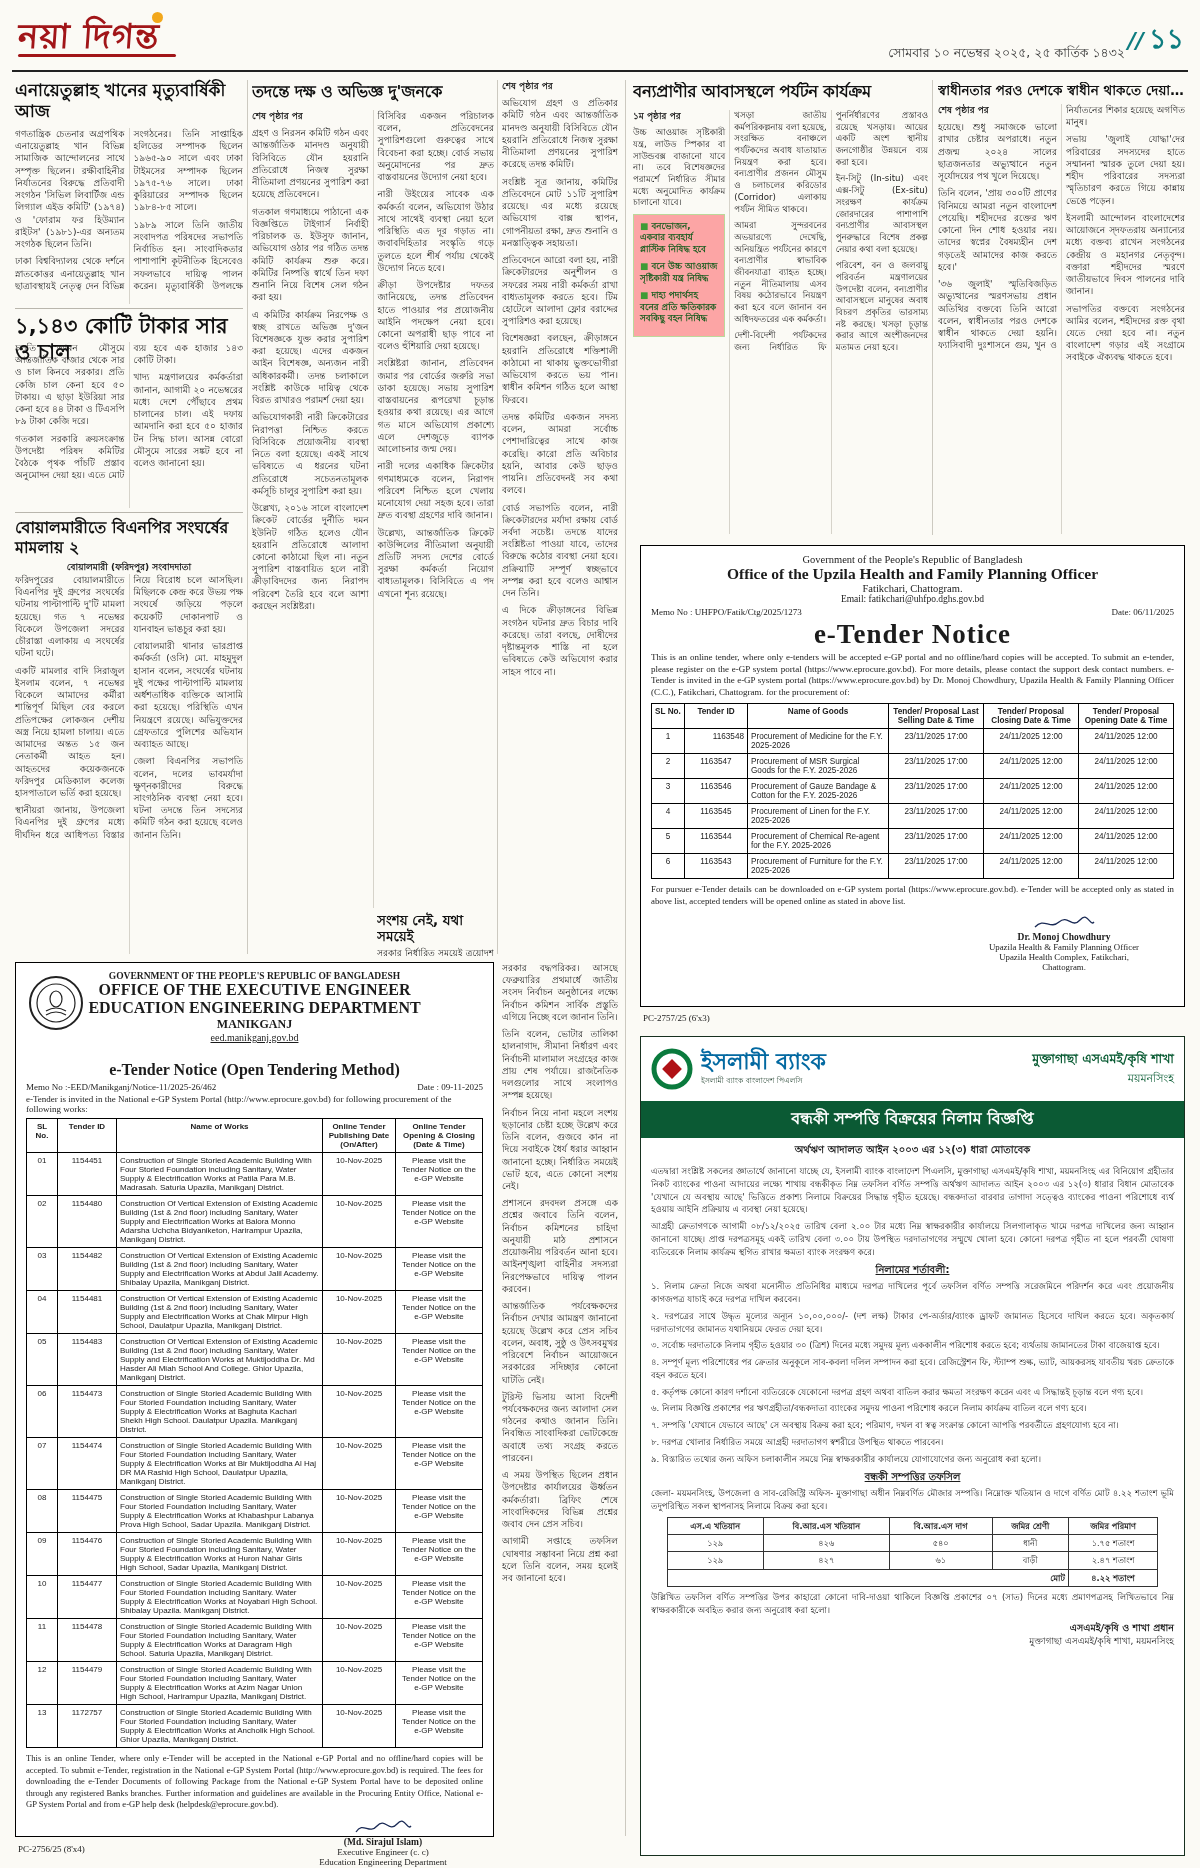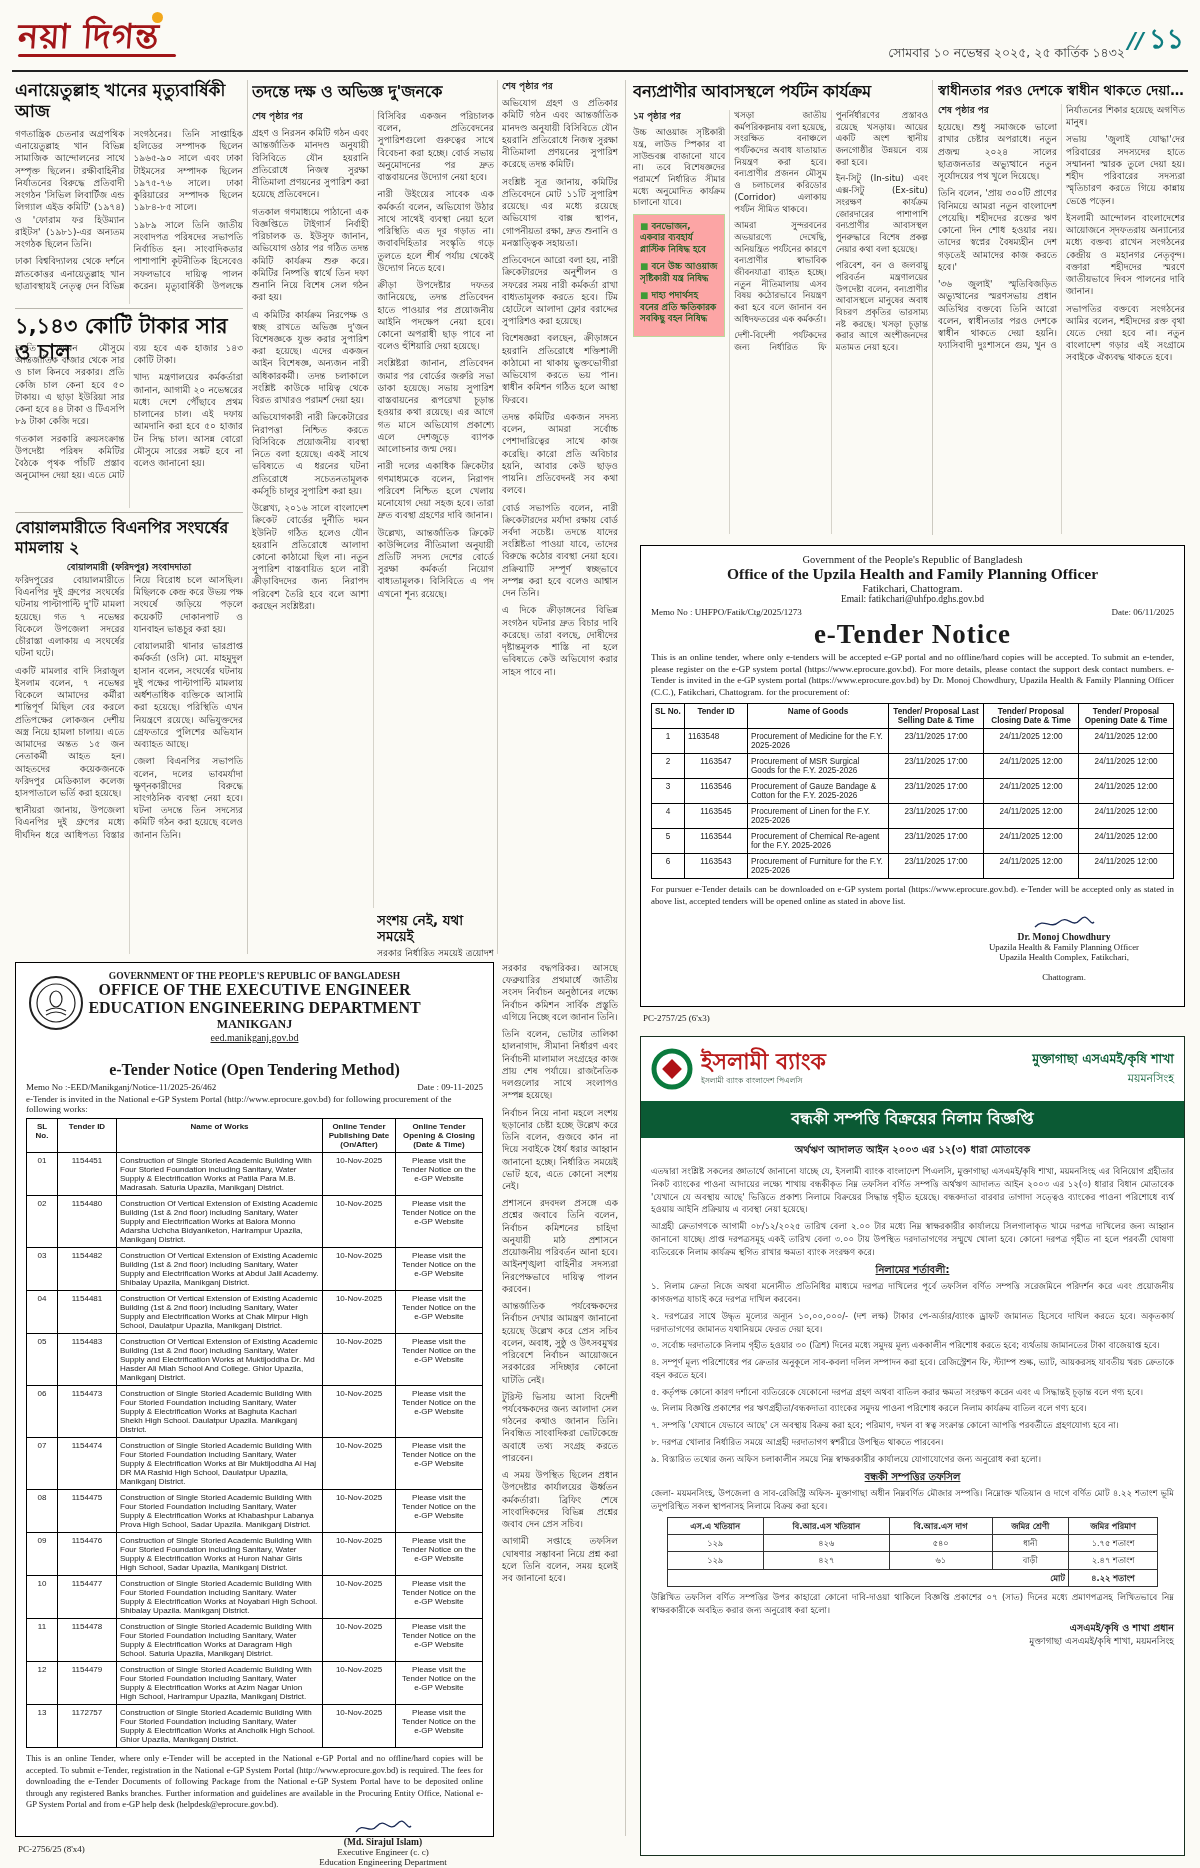--- a/index.html
+++ b/index.html
@@ -30,21 +30,21 @@
   .t-b{font-weight:bold;}
   table.t{width:100%;border-collapse:collapse;margin-top:4px;font-family:"Liberation Sans",sans-serif;}
   table.t th,table.t td{border:1px solid #000;padding:3px 3px;vertical-align:top;}
   table.t th{text-align:center;font-weight:bold;}
   .memo-row{display:flex;justify-content:space-between;margin-top:3px;}
   .sig{width:200px;text-align:center;margin-left:auto;margin-top:8px;}
   .squig{display:block;margin:0 auto;}
   .presscode{font-size:9px;font-family:"Liberation Serif",serif;color:#222;}
   .bank{position:absolute;border:1.6px solid #17301f;background:#fff;box-sizing:border-box;overflow:hidden;}
   .bank-head{display:flex;justify-content:space-between;align-items:center;padding:6px 10px;height:52px;}
-  .bank-brand{color:#b91c1c;font-weight:bold;font-size:22px;line-height:1;}
+  .bank-brand{color:#0369a1;font-weight:bold;font-size:22px;line-height:1;}
   .bank-brand-sub{font-size:7.5px;color:#2c4a38;margin-top:2px;}
   .bank-branch{text-align:right;color:#0a5c34;}
   .bank-band{background:#0b5a34;color:#fff;text-align:center;font-weight:bold;font-size:16px;padding:5px 0;}
   .bank-sub{text-align:center;font-weight:bold;font-size:10px;margin:4px 0 2px;}
   .bank-body{padding:4px 10px 8px;font-size:8.5px;line-height:1.5;}
   .bank-body p{margin:0 0 4px;text-align:justify;}
   .bank-title2{text-align:center;font-weight:bold;font-size:10px;text-decoration:underline;margin:4px 0 3px;}
   table.bt{border-collapse:collapse;margin:4px auto;width:94%;font-size:8.2px;}
   table.bt th,table.bt td{border:1px solid #333;padding:2px 3px;text-align:center;}
   .bank-sign{text-align:right;margin-top:6px;line-height:1.35;}
@@ -344,21 +344,21 @@
           <th>Name of Goods</th>
           <th style="width:88px;">Tender/ Proposal Last Selling Date &amp; Time</th>
           <th style="width:88px;">Tender/ Proposal Closing Date &amp; Time</th>
           <th style="width:88px;">Tender/ Proposal Opening Date &amp; Time</th>
         </tr>
       </thead>
       <tbody>
 
           <tr>
             <td style="text-align:center;">1</td>
-            <td style="text-align:left;">1163548</td>
+            <td style="text-align:right;">1163548</td>
             <td>Procurement of Medicine for the F.Y. 2025-2026</td>
             <td style="text-align:center;">23/11/2025 17:00</td>
             <td style="text-align:center;">24/11/2025 12:00</td>
             <td style="text-align:center;">24/11/2025 12:00</td>
           </tr>
 
           <tr>
             <td style="text-align:center;">2</td>
             <td style="text-align:center;">1163547</td>
             <td>Procurement of MSR Surgical Goods for the F.Y. 2025-2026</td>
@@ -405,21 +405,21 @@
         </tbody>
     </table>
     <div style="font-size:8.8px;text-align:justify;margin-top:5px;line-height:1.35;">For pursuer e-Tender details can be downloaded on e-GP system portal (https://www.eprocure.gov.bd). e-Tender will be accepted only as stated in above list, accepted tenders will be opened online as stated in above list.</div>
     <div class="sig" style="width:220px;">
       <svg class="squig" width="64" height="16" viewBox="0 0 64 16">
         <path d="M3 11 C12 1 18 14 27 6 S40 13 48 4 S58 11 62 6" fill="none" stroke="#1a2a55" stroke-width="1.3"></path>
       </svg>
       <div class="t-b" style="font-size:9.5px;">Dr. Monoj Chowdhury</div>
       <div style="font-size:8.8px;">Upazila Health &amp; Family Planning Officer</div>
       <div style="font-size:8.8px;">Upazila Health Complex, Fatikchari,</div>
-      <div style="font-size:8.8px;margin-top:10px;">Chattogram.</div>
+      <div style="font-size:8.8px;">Chattogram.</div>
     </div>
   </div>
   <div class="abs presscode" style="left:643px;top:1013px;">PC-2757/25 (6'x3)</div>
 
   <div class="bank" style="left:640px;top:1036px;width:545px;height:820px;">
     <div class="bank-head">
       <div style="display:flex;align-items:center;gap:8px;">
         <svg width="42" height="42" viewBox="0 0 42 42">
           <circle cx="21" cy="21" r="18" fill="#fff" stroke="#0a7a3d" stroke-width="5"></circle>
           <rect x="14" y="14" width="14" height="14" transform="rotate(45 21 21)" fill="#b01116"></rect>

